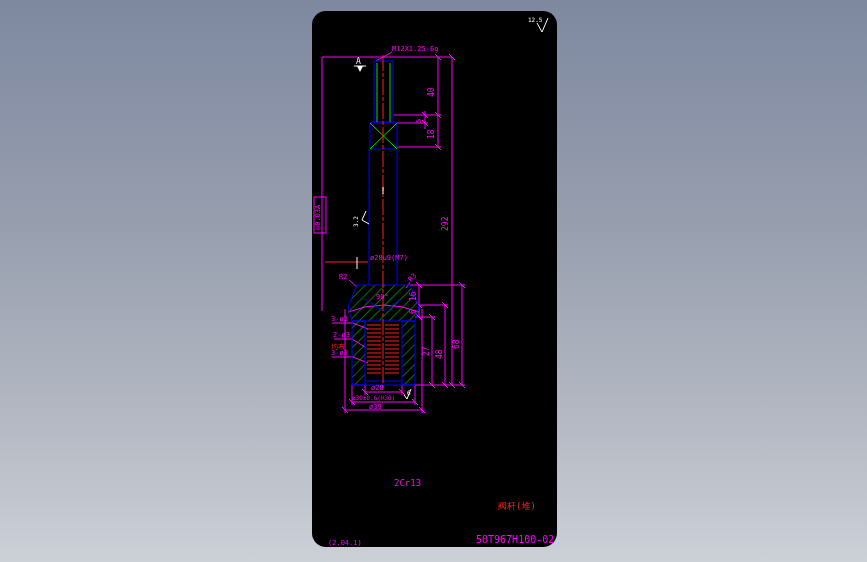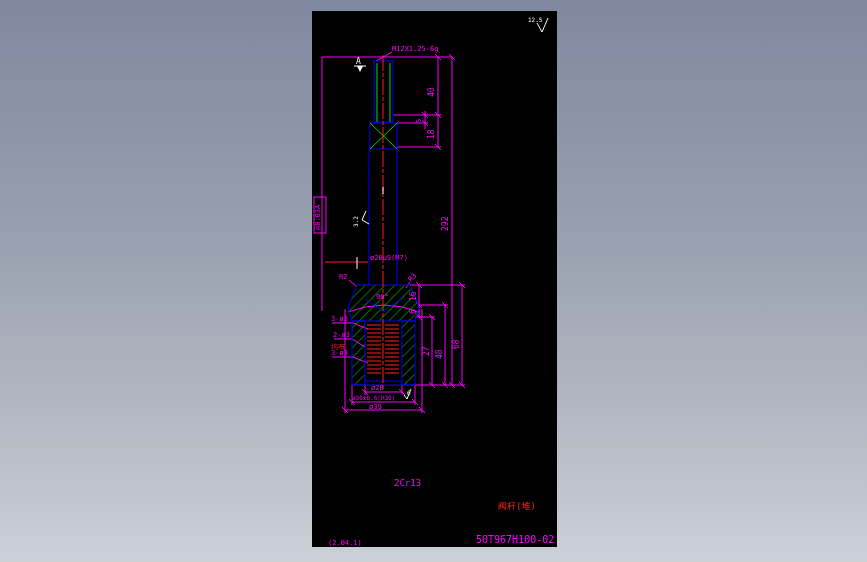--- a/index.html
+++ b/index.html
@@ -5,20 +5,21 @@
   html,body{margin:0;padding:0;}
   body{
     width:867px;height:562px;overflow:hidden;
     font-family:"DejaVu Sans Mono","Liberation Mono",monospace;
     background:linear-gradient(180deg,#7e89a0 0%,#979eae 40%,#b4b9c3 75%,#ccd0d7 100%);
   }
   .stage{position:relative;width:867px;height:562px;}
   .canvas{
     position:absolute;left:312px;top:11px;width:245px;height:536px;
     background:#000;
+    border-radius:14px;
   }
   svg{display:block;}
   svg text{font-family:"DejaVu Sans Mono","Liberation Mono",monospace;}
   .mg{fill:#ff00ff;}
   .rd{fill:#ff2020;}
   .wh{fill:#ffffff;}
 </style>
 </head>
 <body>
 

